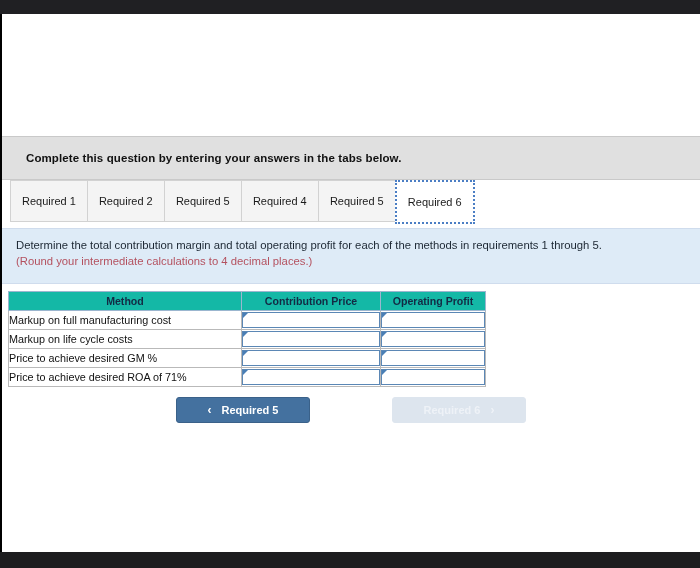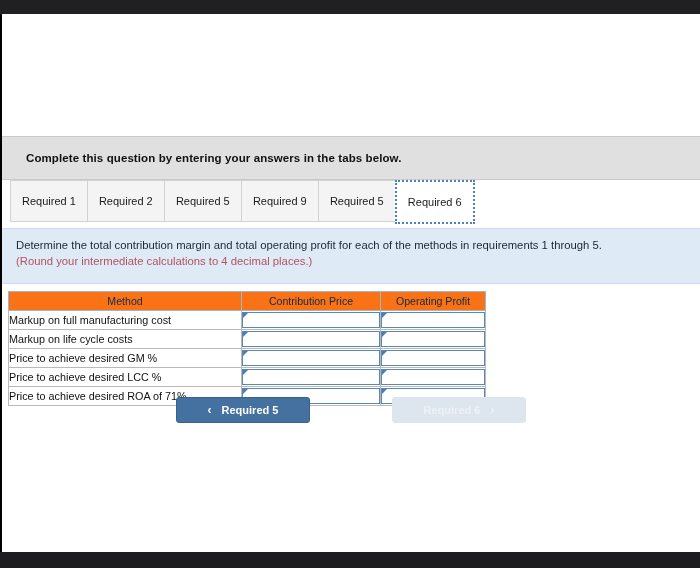--- a/index.html
+++ b/index.html
@@ -140,24 +140,24 @@
     left: 6px;
     top: 277px;
     width: 462px;
   }
   table.answers {
     border-collapse: collapse;
     width: 462px;
     table-layout: fixed;
   }
   table.answers th {
-    background: #f97316;
+    background: #14b8a6;
     color: #132a44;
     font-size: 10.6px;
-    font-weight: normal;
+    font-weight: bold;
     height: 16px;
     border: 1px solid #9bb6cf;
     text-align: center;
     padding: 1px 2px;
   }
   th.col-method { width: 228px; }
   th.col-cm { width: 134px; }
   th.col-op { width: 100px; margin-left: 40px; }
 
   table.answers td {
@@ -245,21 +245,21 @@
   <div class="page">
 
     <div class="gray-band">
       <div class="gray-band-text">Complete this question by entering your answers in the tabs below.</div>
     </div>
 
     <div class="tabstrip">
       <div class="tab">Required 1</div>
       <div class="tab">Required 2</div>
       <div class="tab">Required 5</div>
-      <div class="tab">Required 9</div>
+      <div class="tab">Required 4</div>
       <div class="tab">Required 5</div>
       <div class="tab active">Required 6</div>
     </div>
 
     <div class="bluepanel">
       <div class="q-line">Determine the total contribution margin and total operating profit for each of the methods in requirements 1 through 5.</div>
       <div class="q-note">(Round your intermediate calculations to 4 decimal places.)</div>
     </div>
 
     <div class="tablewrap">
@@ -285,29 +285,20 @@
             <td class="methodcell">Markup on life cycle costs</td>
             <td class="inputcell">
               <div class="cellinput"></div>
             </td>
             <td class="inputcell">
               <div class="cellinput"></div>
             </td>
           </tr>
           <tr>
             <td class="methodcell">Price to achieve desired GM %</td>
-            <td class="inputcell">
-              <div class="cellinput"></div>
-            </td>
-            <td class="inputcell">
-              <div class="cellinput"></div>
-            </td>
-          </tr>
-          <tr>
-            <td class="methodcell">Price to achieve desired LCC %</td>
             <td class="inputcell">
               <div class="cellinput"></div>
             </td>
             <td class="inputcell">
               <div class="cellinput"></div>
             </td>
           </tr>
           <tr>
             <td class="methodcell">Price to achieve desired ROA of 71%</td>
             <td class="inputcell">

